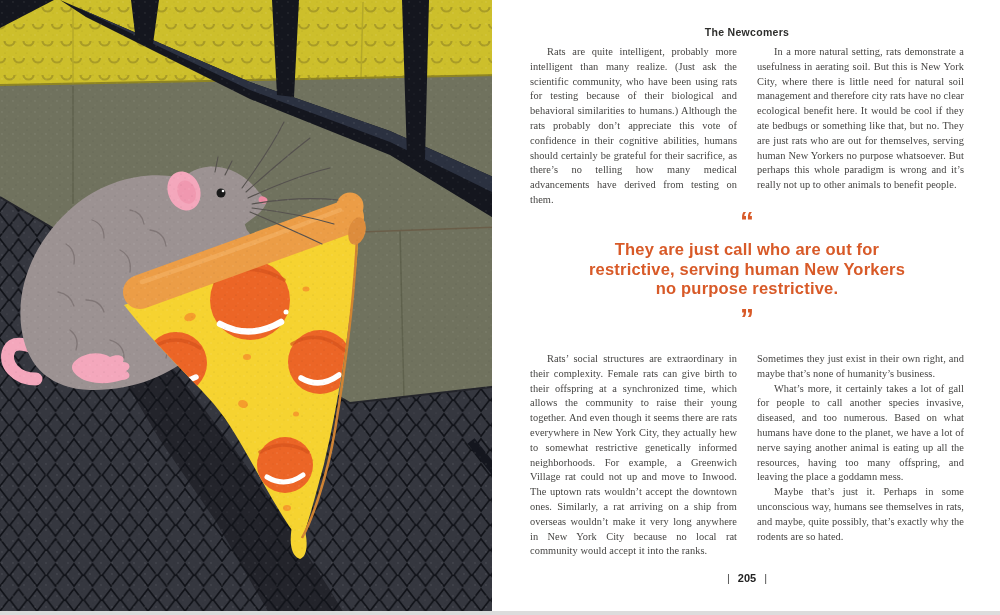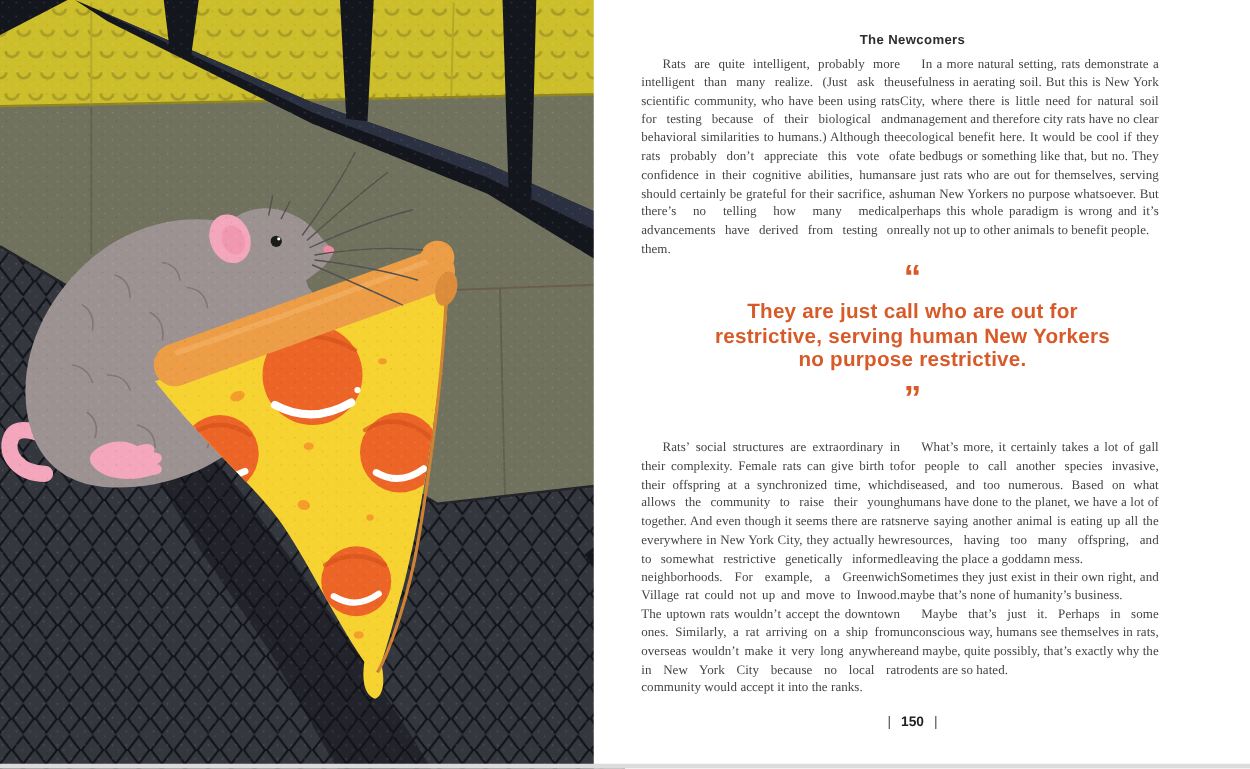--- a/index.html
+++ b/index.html
@@ -1,22 +1,22 @@
 <!DOCTYPE html>
 <html><head>
 <meta charset="utf-8">
 <style>
   html,body{margin:0;padding:0;background:#ffffff;}
   #spread{position:relative;width:1000px;height:615px;background:#ffffff;overflow:hidden;
           font-family:"Liberation Sans",sans-serif;--accent:#d85a28;}
   #left-page{position:absolute;left:0;top:0;width:500px;height:615px;}
-  #right-page{position:absolute;left:475px;top:0;width:500px;height:615px;background:#fff;}
+  #right-page{position:absolute;left:492px;top:0;width:500px;height:615px;background:#fff;}
   .running-head{position:absolute;left:38px;width:434px;top:26px;text-align:center;
                 font:700 10.5px/12px "Liberation Sans",sans-serif;color:#2e2e2c;letter-spacing:.3px;}
-  .cols{position:absolute;left:38px;width:434px;display:flex;}
+  .cols{position:absolute;left:38px;width:434px;display:flex;gap:20px;}
   .col{width:207px;}
   .para{margin:0;text-align:justify;font:400 10.4px/14.8px "Liberation Serif",serif;
         color:#454442;letter-spacing:.05px;}
   .indent{text-indent:17px;}
   .pullquote{position:absolute;left:38px;width:434px;top:211px;text-align:center;}
   .q-mark{font:700 28px/22px "Liberation Sans",sans-serif;color:var(--accent);}
   .q-open{margin-bottom:7px;}
   .q-close{margin-top:9px;}
   .q-line{font:700 16.5px/19.6px "Liberation Sans",sans-serif;color:var(--accent);letter-spacing:.2px;}
   .folio{position:absolute;left:38px;width:434px;top:571px;text-align:center;
@@ -194,25 +194,25 @@
       <div class="q-line">restrictive, serving human New Yorkers</div>
       <div class="q-line">no purpose restrictive.</div>
       <div class="q-mark q-close">”</div>
     </div>
 
     <div class="cols" style="top:352px">
       <div class="col">
         <p class="para indent">Rats’ social structures are extraordinary in their complexity. Female rats can give birth to their offspring at a synchronized time, which allows the community to raise their young together. And even though it seems there are rats everywhere in New York City, they actually hew to somewhat restrictive genetically informed neighborhoods. For example, a Greenwich Village rat could not up and move to Inwood. The uptown rats wouldn’t accept the downtown ones. Similarly, a rat arriving on a ship from overseas wouldn’t make it very long anywhere in New York City because no local rat community would accept it into the ranks.</p>
       </div>
       <div class="col">
+        <p class="para">Sometimes they just exist in their own right, and maybe that’s none of humanity’s business.</p>
         <p class="para indent">What’s more, it certainly takes a lot of gall for people to call another species invasive, diseased, and too numerous. Based on what humans have done to the planet, we have a lot of nerve saying another animal is eating up all the resources, having too many offspring, and leaving the place a goddamn mess.</p>
-        <p class="para">Sometimes they just exist in their own right, and maybe that’s none of humanity’s business.</p>
         <p class="para indent">Maybe that’s just it. Perhaps in some unconscious way, humans see themselves in rats, and maybe, quite possibly, that’s exactly why the rodents are so hated.</p>
       </div>
     </div>
 
     <div class="folio">
-      <span class="bar">|</span><span>150</span><span class="bar">|</span>
+      <span class="bar">|</span><span>205</span><span class="bar">|</span>
     </div>
   </div>
 
   <div id="bottom-edge"></div>
 </div>
 
 </body></html>

